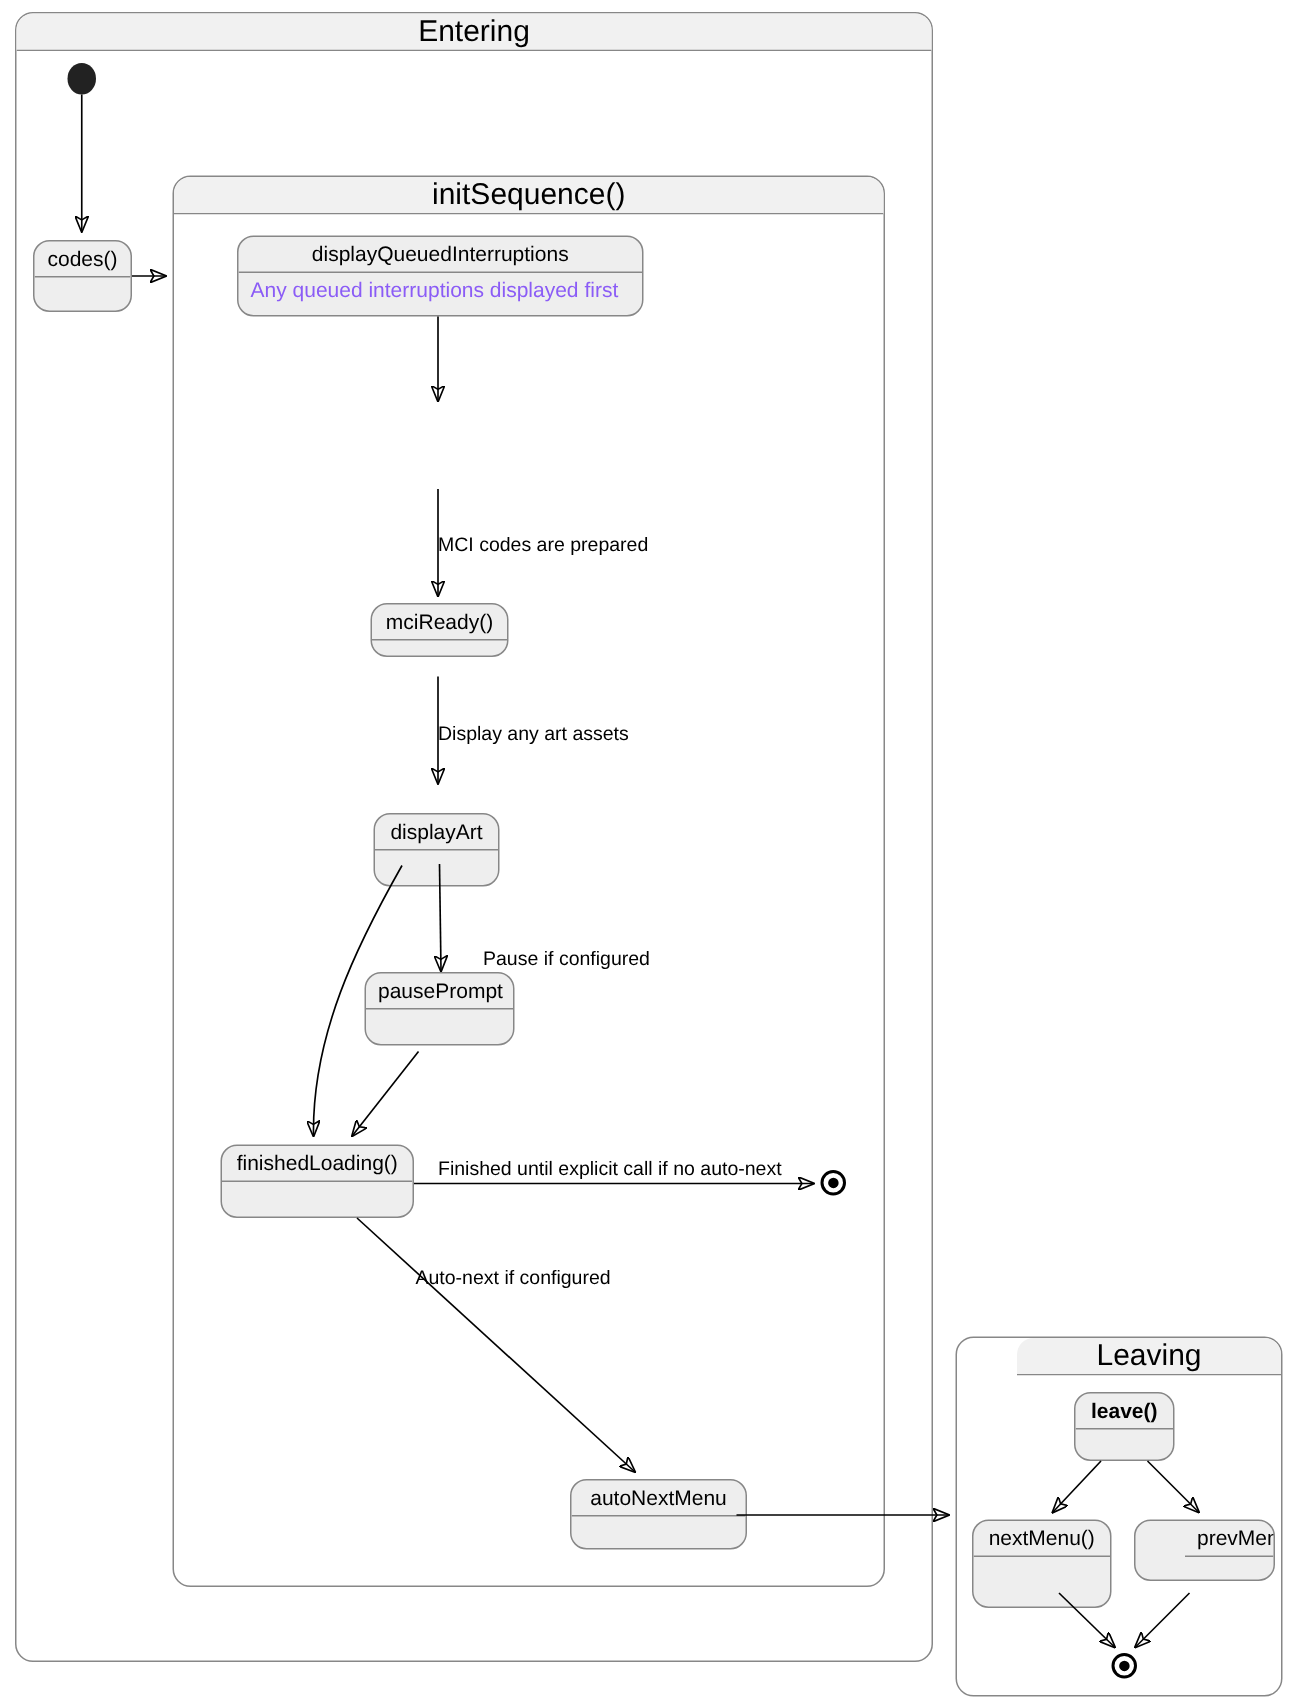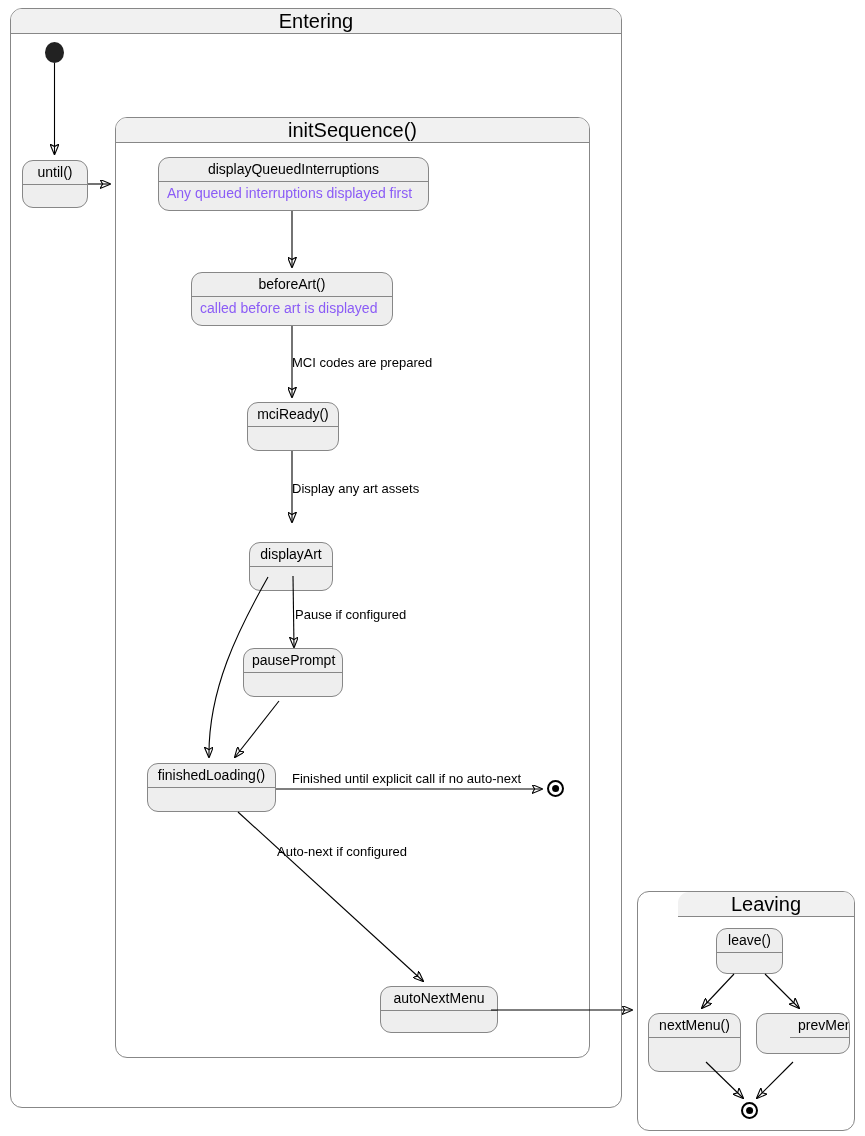--- a/index.html
+++ b/index.html
@@ -118,39 +118,35 @@
 
 <div id="canvas">
 
   <div class="composite" style="left:10px; top:8px; width:612px; height:1100px;">
     <div class="composite-header">Entering</div>
   </div>
 
   <div class="initial-node" style="left:45px; top:42px; width:19px; height:21px;"></div>
 
   <div class="state" style="left:22px; top:160px; width:66px; height:48px;">
-    <div class="state-title">until()</div>
+    <div class="state-title">codes()</div>
     <div class="state-body empty"></div>
   </div>
 
   <div class="composite" style="left:115px; top:117px; width:475px; height:941px;">
     <div class="composite-header">initSequence()</div>
   </div>
 
   <div class="state" style="left:158px; top:157px; width:271px; height:54px;">
     <div class="state-title">displayQueuedInterruptions</div>
     <div class="state-body">Any queued interruptions displayed first</div>
   </div>
 
-  <div class="state" style="left:191px; top:272px; width:202px; height:54px;">
-    <div class="state-title">beforeArt()</div>
-    <div class="state-body">called before art is displayed</div>
-  </div>
-
-  <div class="state" style="left:247px; top:402px; width:92px; height:49px;">
+
+  <div class="state" style="left:247px; top:402px; width:92px; height:36px;">
     <div class="state-title">mciReady()</div>
     <div class="state-body empty"></div>
   </div>
 
   <div class="state" style="left:249px; top:527px; width:84px; height:49px;margin-top:15px;">
     <div class="state-title">displayArt</div>
     <div class="state-body empty"></div>
   </div>
 
   <div class="state" style="left:243px; top:648px; width:100px; height:49px;">
@@ -167,42 +163,42 @@
     <div class="state-title">autoNextMenu</div>
     <div class="state-body empty"></div>
   </div>
 
   <div class="final-node" style="left:547px; top:780px; width:17px; height:17px;"></div>
 
   <div class="composite" style="left:637px; top:891px; width:218px; height:240px;padding-left:40px;">
     <div class="composite-header">Leaving</div>
   </div>
 
-  <div class="state" style="left:716px; top:928px; width:67px; height:46px;">
+  <div class="state" style="left:716px; top:928px; width:67px; height:46px;font-weight:bold;">
     <div class="state-title">leave()</div>
     <div class="state-body empty"></div>
   </div>
 
   <div class="state" style="left:648px; top:1013px; width:93px; height:59px;">
     <div class="state-title">nextMenu()</div>
     <div class="state-body empty"></div>
   </div>
 
   <div class="state" style="left:756px; top:1013px; width:94px; height:41px;padding-left:33px;">
     <div class="state-title">prevMenu()</div>
     <div class="state-body empty"></div>
   </div>
 
   <div class="final-node" style="left:741px; top:1102px; width:17px; height:17px;"></div>
 
   <div class="edge-label" style="left:292px; top:355px;">MCI codes are prepared</div>
 
   <div class="edge-label" style="left:292px; top:481px;">Display any art assets</div>
 
-  <div class="edge-label" style="left:295px; top:607px;">Pause if configured</div>
+  <div class="edge-label" style="left:295px; top:631px;padding-left:27px;">Pause if configured</div>
 
   <div class="edge-label" style="left:292px; top:771px;">Finished until explicit call if no auto-next</div>
 
   <div class="edge-label" style="left:277px; top:844px;">Auto-next if configured</div>
 
   <svg id="edges" viewBox="0 0 865 1136" width="865" height="1136">
     <defs>
       <marker id="arrowhead" markerWidth="11" markerHeight="9" refX="10" refY="4.5" orient="auto" markerUnits="userSpaceOnUse">
         <path d="M0,0 L11,4.5 L0,9 L2.6,4.5 Z" fill="#000000" stroke="none"></path>
       </marker>

